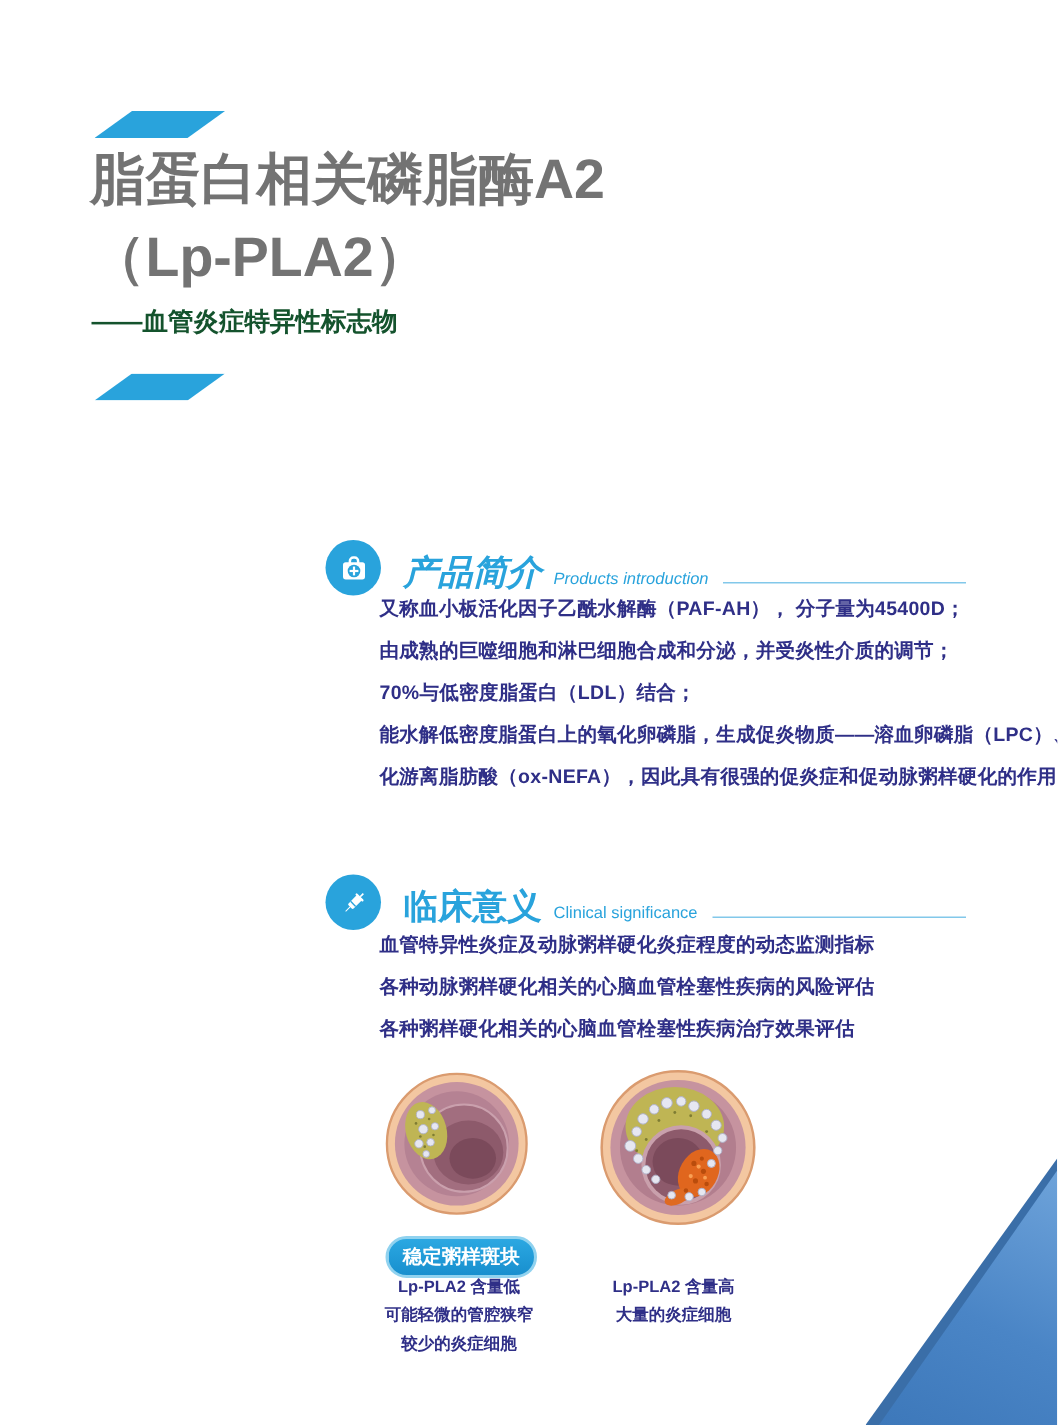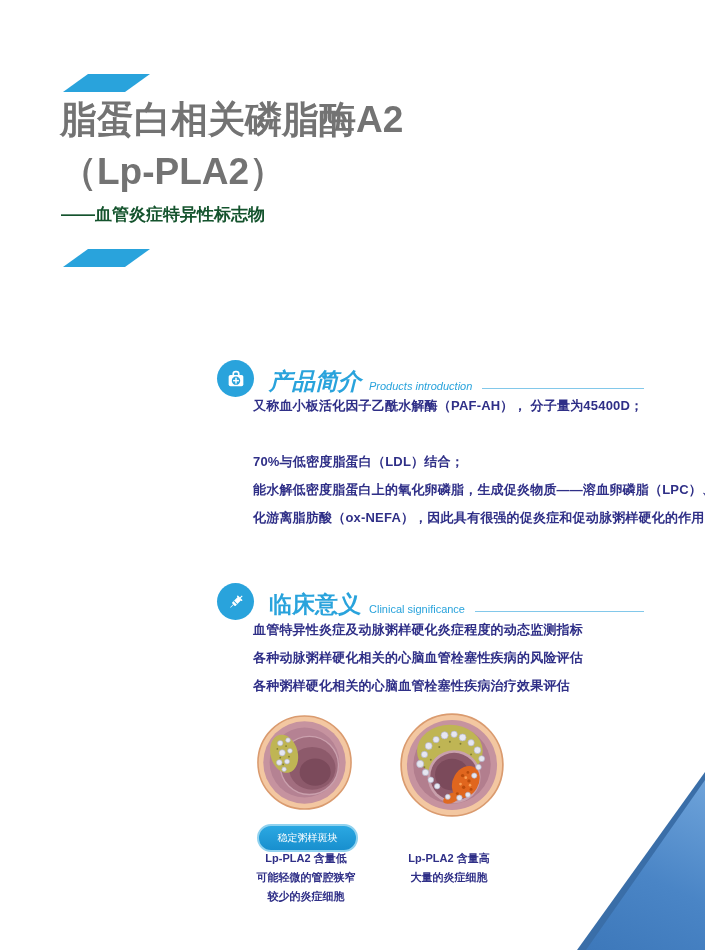--- a/index.html
+++ b/index.html
@@ -26,22 +26,22 @@
   .sec-en{font-size:11px;color:#29a3dc;margin:0 0 5px 8px;white-space:nowrap;}
   .sec-line{flex:1;height:1px;background:#82c8ea;margin:0 0 8px 10px;}
 
   
   .body-text{position:absolute;left:253px;margin:0;color:#2f2f87;font-weight:bold;
              font-size:13px;line-height:28px;white-space:nowrap;letter-spacing:0.2px;}
 
   
   .vessel{position:absolute;}
   .badge{position:absolute;height:24px;border:2px solid #90d2ef;border-radius:15px;
-         background:linear-gradient(#2ba8e2,#188fce);color:#ffffff;font-weight:normal;
-         font-size:10px;display:flex;align-items:center;justify-content:center;
+         background:linear-gradient(#2ba8e2,#188fce);color:#ffffff;font-weight:bold;
+         font-size:13px;display:flex;align-items:center;justify-content:center;
          box-sizing:content-box;white-space:nowrap;}
   .caption{position:absolute;width:146px;text-align:center;color:#2f2f87;font-weight:bold;
            font-size:11px;line-height:19px;}
 
   
   .corner-dark{position:absolute;right:0;bottom:0;width:128px;height:178px;
                background:#3a6ea8;clip-path:polygon(100% 0,100% 100%,0 100%);}
   .corner-main{position:absolute;right:0;bottom:0;width:119px;height:170px;
                background:linear-gradient(205deg,#6ea3da 0%,#4a85c6 55%,#3d78ba 100%);
                clip-path:polygon(100% 0,100% 100%,0 100%);}
@@ -71,21 +71,21 @@
         <rect x="8.8" y="13" width="6.4" height="1.6" fill="#ffffff"></rect>
       </svg>
     </span>
     <h2 class="sec-cn">产品简介</h2>
     <span class="sec-en">Products introduction</span>
     <span class="sec-line"></span>
   </div>
 
   <p class="body-text" style="top:392px;">
     <span>又称血小板活化因子乙酰水解酶（PAF-AH）， 分子量为45400D；</span><br>
-    <br>
+    <span>由成熟的巨噬细胞和淋巴细胞合成和分泌，并受炎性介质的调节；</span><br>
     <span>70%与低密度脂蛋白（LDL）结合；</span><br>
     <span>能水解低密度脂蛋白上的氧化卵磷脂，生成促炎物质——溶血卵磷脂（LPC）、氧</span><br>
     <span>化游离脂肪酸（ox-NEFA），因此具有很强的促炎症和促动脉粥样硬化的作用。</span>
   </p>
 
   <div class="section-header" style="top:583px;">
     <span class="icon-circle">
       <svg width="22" height="22" viewBox="0 0 24 24" aria-hidden="true">
         <g transform="rotate(45 12 12)" fill="#ffffff">
           <rect x="9.4" y="6.5" width="5.2" height="9.5" rx="1"></rect>

